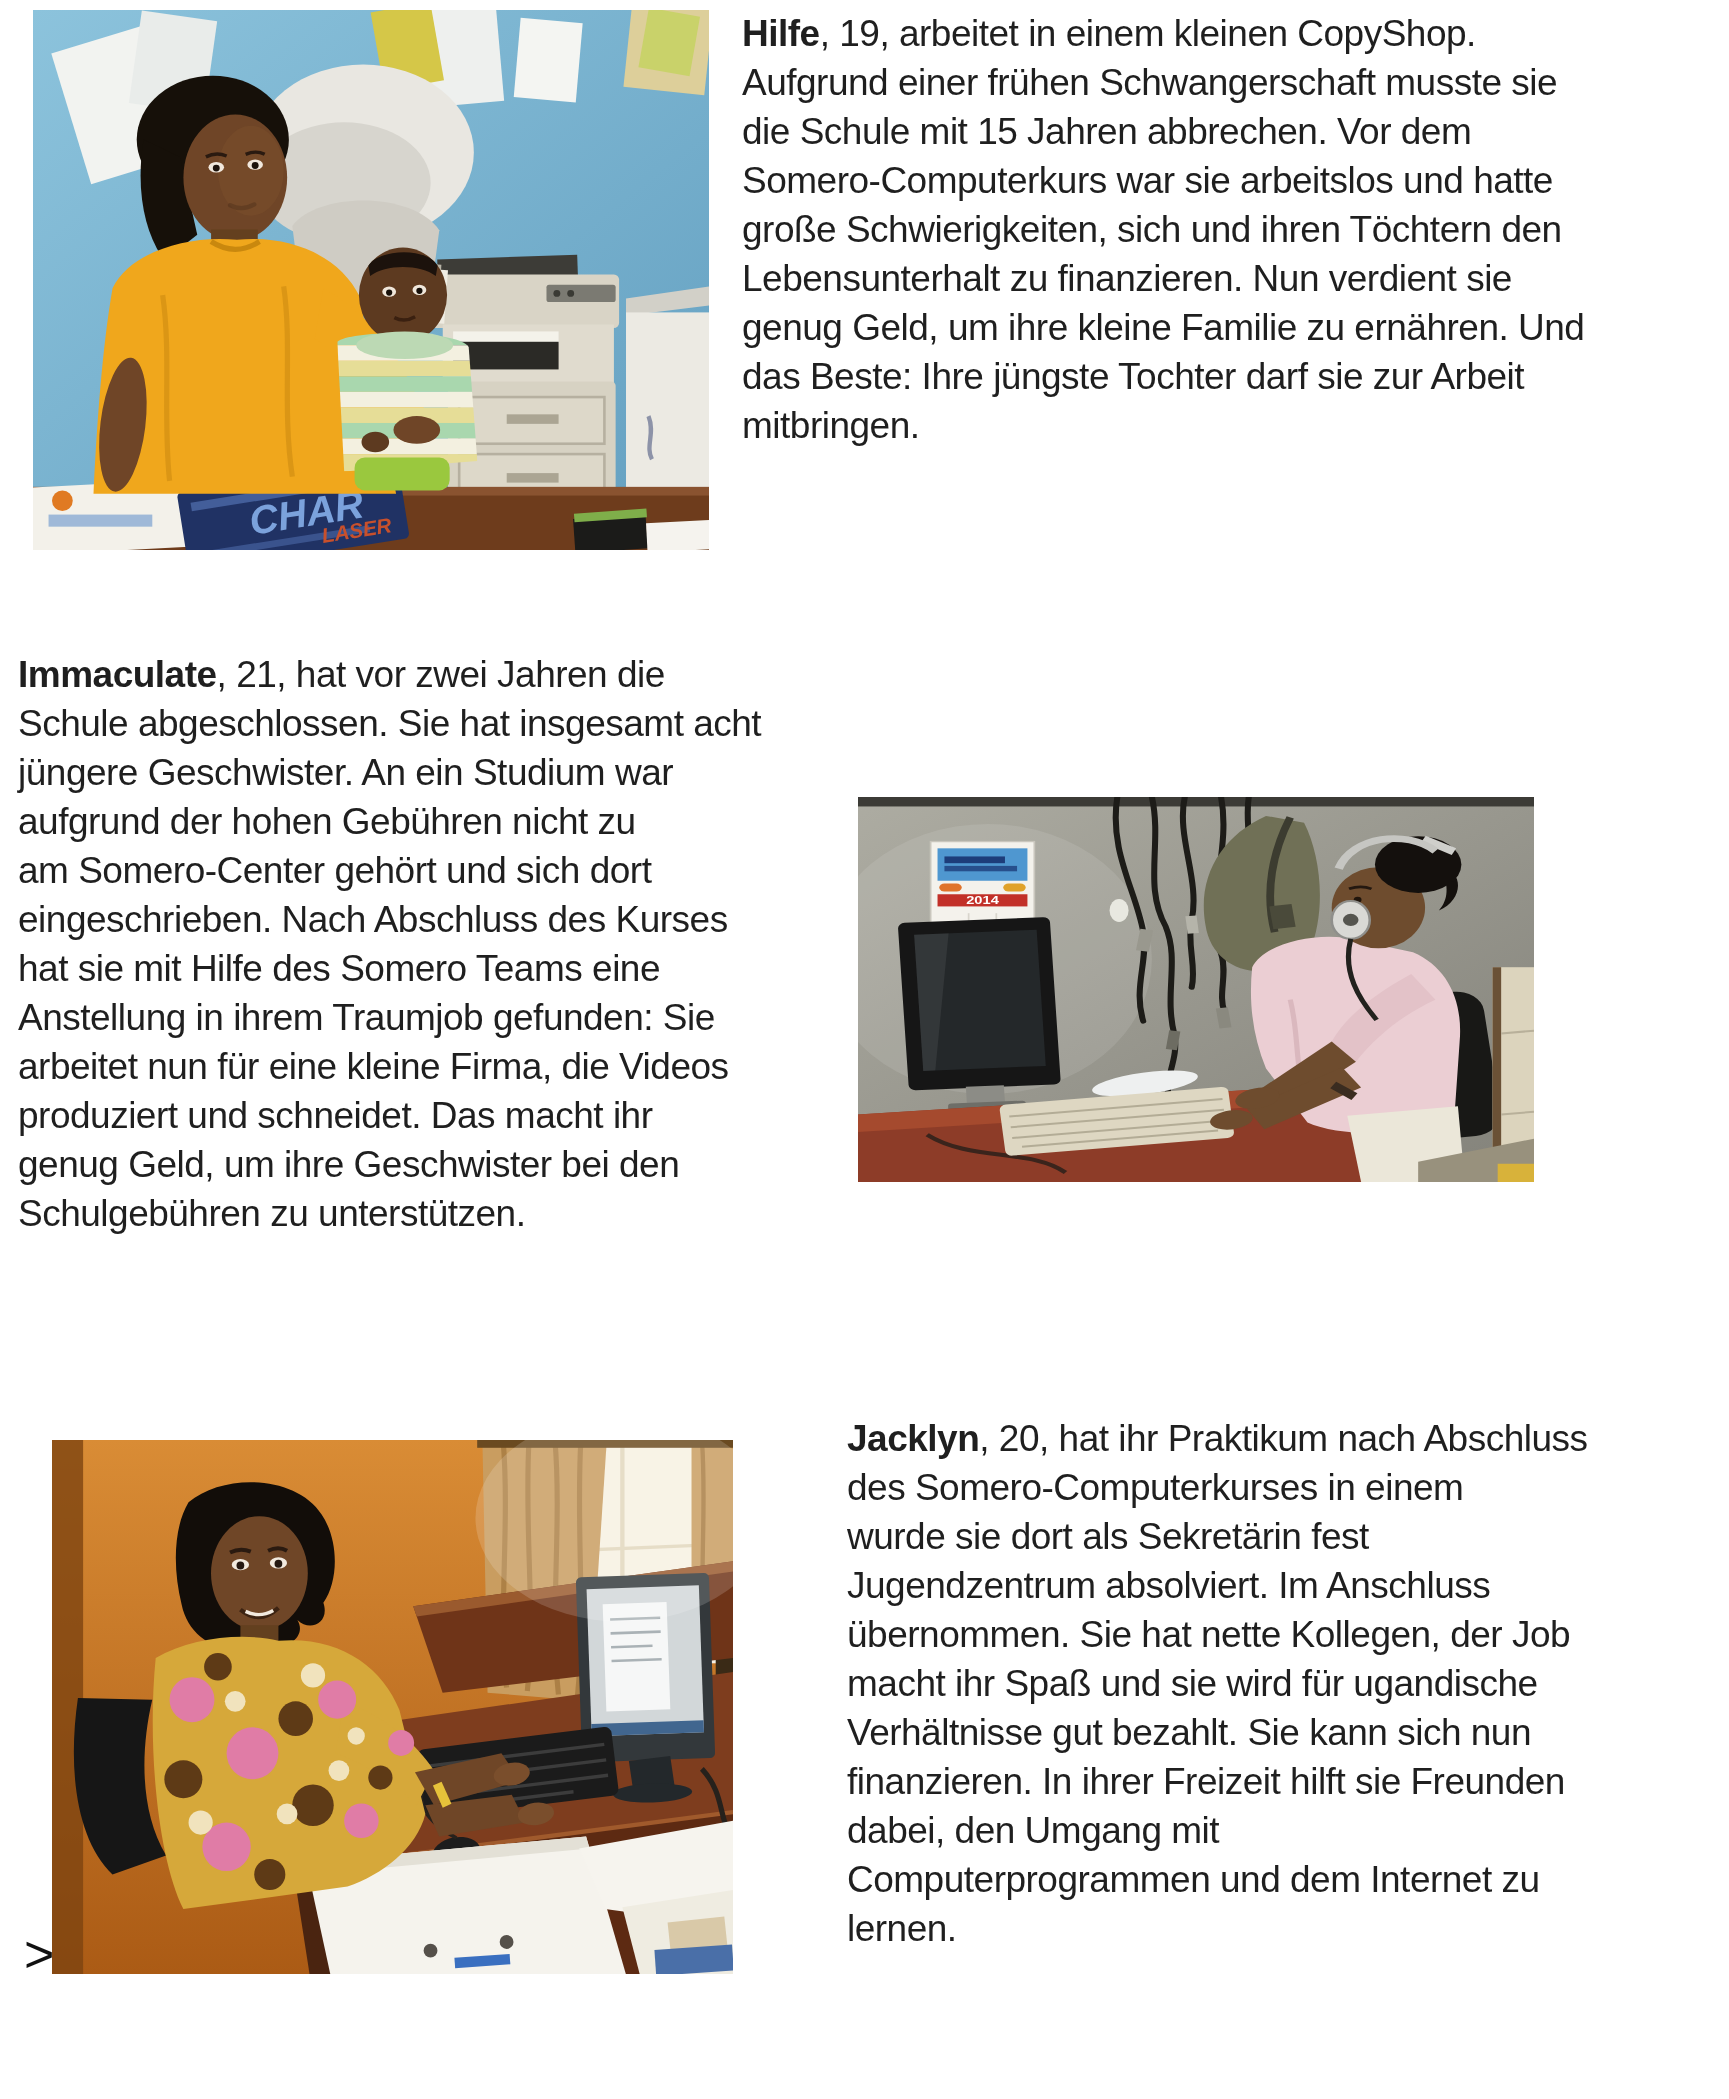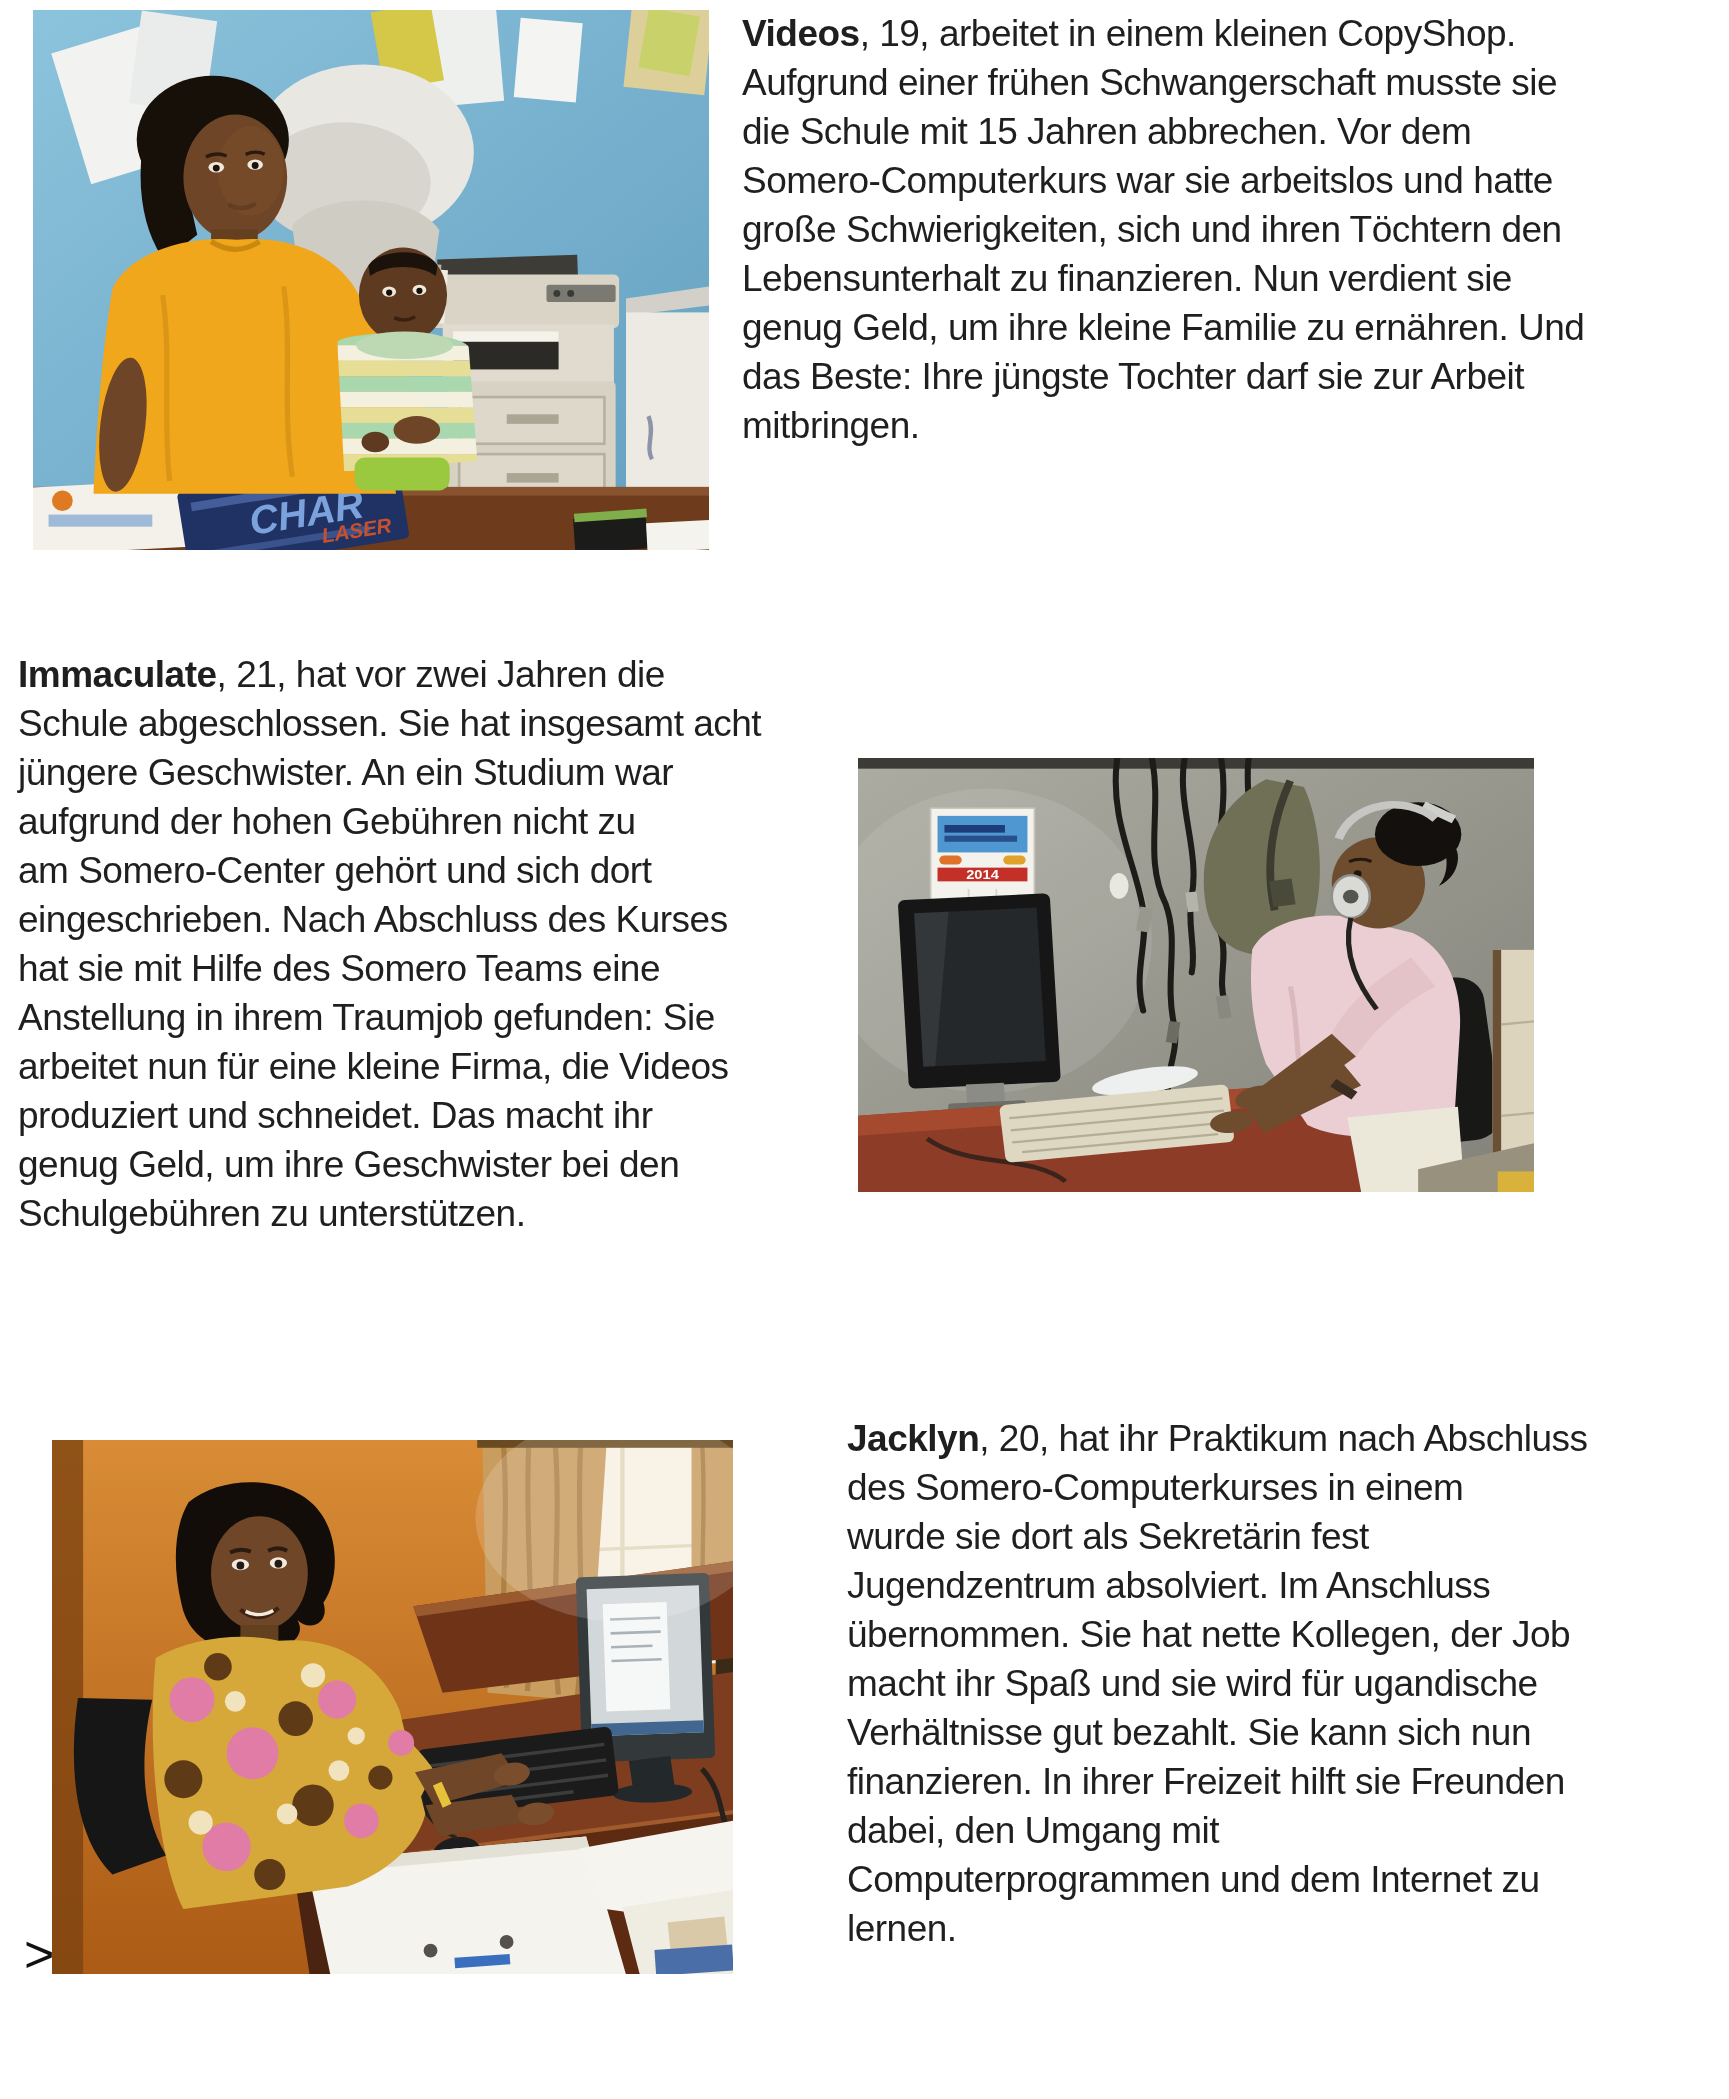--- a/index.html
+++ b/index.html
@@ -131,21 +131,21 @@
         </g>
         <ellipse cx="430" cy="388" rx="56" ry="16" fill="#bcd9b4"></ellipse>
         <rect x="372" y="518" width="110" height="38" rx="12" fill="#9ac83e"></rect>
         <ellipse cx="444" cy="486" rx="27" ry="16" fill="#6f4527"></ellipse>
         <ellipse cx="396" cy="500" rx="16" ry="12" fill="#5d3a20"></ellipse>
       </g>
     </svg>
   </figure>
 
   <div class="textblock" style="left:742px;top:8.6px;width:987px">
-    <div class="tline"><strong>Videos</strong><span>, 19, arbeitet in einem kleinen CopyShop.</span></div>
+    <div class="tline"><strong>Hilfe</strong><span>, 19, arbeitet in einem kleinen CopyShop.</span></div>
     <div>
         <div class="tline">Aufgrund einer frühen Schwangerschaft musste sie</div>
         <div class="tline">die Schule mit 15 Jahren abbrechen. Vor dem</div>
         <div class="tline">Somero-Computerkurs war sie arbeitslos und hatte</div>
         <div class="tline">große Schwierigkeiten, sich und ihren Töchtern den</div>
         <div class="tline">Lebensunterhalt zu finanzieren. Nun verdient sie</div>
         <div class="tline">genug Geld, um ihre kleine Familie zu ernähren. Und</div>
         <div class="tline">das Beste: Ihre jüngste Tochter darf sie zur Arbeit</div>
         <div class="tline">mitbringen.</div>
       </div>
@@ -161,21 +161,21 @@
         <div class="tline">eingeschrieben. Nach Abschluss des Kurses</div>
         <div class="tline">hat sie mit Hilfe des Somero Teams eine</div>
         <div class="tline">Anstellung in ihrem Traumjob gefunden: Sie</div>
         <div class="tline">arbeitet nun für eine kleine Firma, die Videos</div>
         <div class="tline">produziert und schneidet. Das macht ihr</div>
         <div class="tline">genug Geld, um ihre Geschwister bei den</div>
         <div class="tline">Schulgebühren zu unterstützen.</div>
       </div>
   </div>
 
-  <figure class="photo" style="left:858px;top:758px;width:676px;height:434px" aria-label="Lächelnde Frau mit Kopfhörern an einem Computer in einem Studio mit Wandkalender und herabhängenden Kabeln">
+  <figure class="photo" style="left:858px;top:797px;width:676px;height:385px" aria-label="Lächelnde Frau mit Kopfhörern an einem Computer in einem Studio mit Wandkalender und herabhängenden Kabeln">
     <svg viewBox="0 0 782 570" preserveAspectRatio="none">
       <defs>
         <linearGradient id="wall2" x1="0" y1="0" x2="1" y2="1">
           <stop offset="0" stop-color="#adaca2"></stop>
             <stop offset="1" stop-color="#83827a"></stop>
         </linearGradient>
       </defs>
       <rect x="0" y="0" width="782" height="570" fill="url(#wall2)"></rect>
       <rect x="0" y="0" width="782" height="14" fill="#3c3b36"></rect>
       <ellipse cx="150" cy="240" rx="190" ry="200" fill="#ffffff" opacity="0.10"></ellipse>

